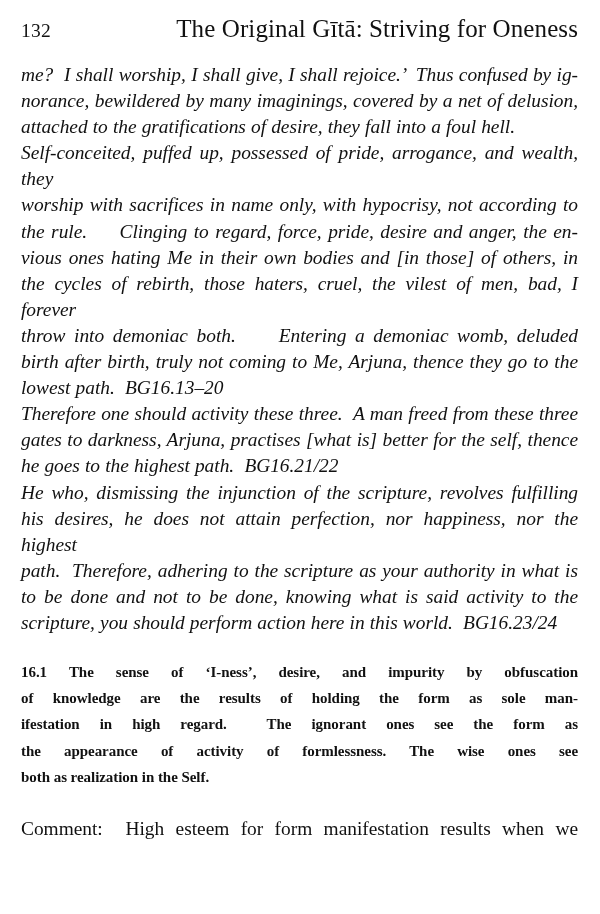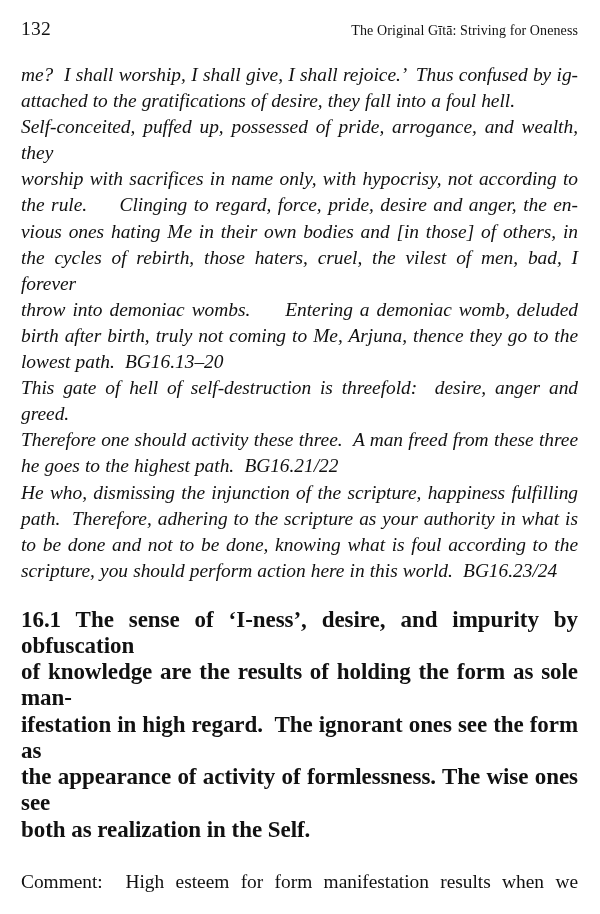--- a/index.html
+++ b/index.html
@@ -39,21 +39,21 @@
     font-size: 19.5px;
     line-height: 26px;
     color: #111111;
     letter-spacing: 0.1px;
   }
   .folio {
     font-size: 19.5px;
     letter-spacing: 0.2px;
   }
   .head-title {
-    font-size: 14px;
+    font-size: 25px;
     letter-spacing: 0.1px;
     white-space: nowrap;
   }
 
   
   .content {
     position: absolute;
     top: 62px;
     left: 21px;
     width: 557px;
@@ -66,21 +66,21 @@
     text-align: justify;
     text-justify: inter-word;
     letter-spacing: -0.02px;
     word-spacing: 0.3px;
     margin: 0;
   }
 
   .heading-block {
     margin-top: 23px;
     font-weight: bold;
-    font-size: 23px;
+    font-size: 15px;
     line-height: 26.2px;
     text-align: justify;
     letter-spacing: -0.05px;
   }
 
   .comment-block {
     margin-top: 26px;
     font-size: 19.4px;
     line-height: 26.2px;
     text-align: justify;
@@ -105,35 +105,37 @@
 
   <div class="running-head">
     <span class="folio">132</span>
     <span class="head-title">The Original Gītā: Striving for Oneness</span>
   </div>
 
   <div class="content">
 
     <div class="verse-block" id="scripture-block">
         <span class="jline">me?  I shall worship, I shall give, I shall rejoice.’  Thus confused by ig-</span>
+        <span class="jline">norance, bewildered by many imaginings, covered by a net of delusion,</span>
         <span class="jline last">attached to the gratifications of desire, they fall into a foul hell.</span>
         <span class="jline">Self-conceited, puffed up, possessed of pride, arrogance, and wealth, they</span>
         <span class="jline">worship with sacrifices in name only, with hypocrisy, not according to</span>
         <span class="jline">the rule.     Clinging to regard, force, pride, desire and anger, the en-</span>
         <span class="jline">vious ones hating Me in their own bodies and [in those] of others, in</span>
         <span class="jline">the cycles of rebirth, those haters, cruel, the vilest of men, bad, I forever</span>
-        <span class="jline">throw into demoniac wombs.     Entering a demoniac womb, deluded</span>
+        <span class="jline">throw into demoniac both.     Entering a demoniac womb, deluded</span>
         <span class="jline">birth after birth, truly not coming to Me, Arjuna, thence they go to the</span>
         <span class="jline last">lowest path.  BG16.13–20</span>
-        <span class="jline">This gate of hell of self-destruction is threefold:  desire, anger and greed.</span>
         <span class="jline">Therefore one should activity these three.  A man freed from these three</span>
+        <span class="jline">gates to darkness, Arjuna, practises [what is] better for the self, thence</span>
         <span class="jline last">he goes to the highest path.  BG16.21/22</span>
-        <span class="jline">He who, dismissing the injunction of the scripture, happiness fulfilling</span>
+        <span class="jline">He who, dismissing the injunction of the scripture, revolves fulfilling</span>
+        <span class="jline">his desires, he does not attain perfection, nor happiness, nor the highest</span>
         <span class="jline">path.  Therefore, adhering to the scripture as your authority in what is</span>
-        <span class="jline">to be done and not to be done, knowing what is foul according to the</span>
+        <span class="jline">to be done and not to be done, knowing what is said activity to the</span>
         <span class="jline last">scripture, you should perform action here in this world.  BG16.23/24</span>
       </div>
 
     <div class="heading-block" id="section-block">
         <span class="jline">16.1 The sense of ‘I-ness’, desire, and impurity by obfuscation</span>
         <span class="jline">of knowledge are the results of holding the form as sole man-</span>
         <span class="jline">ifestation in high regard.  The ignorant ones see the form as</span>
         <span class="jline">the appearance of activity of formlessness. The wise ones see</span>
         <span class="jline last">both as realization in the Self.</span>
       </div>

